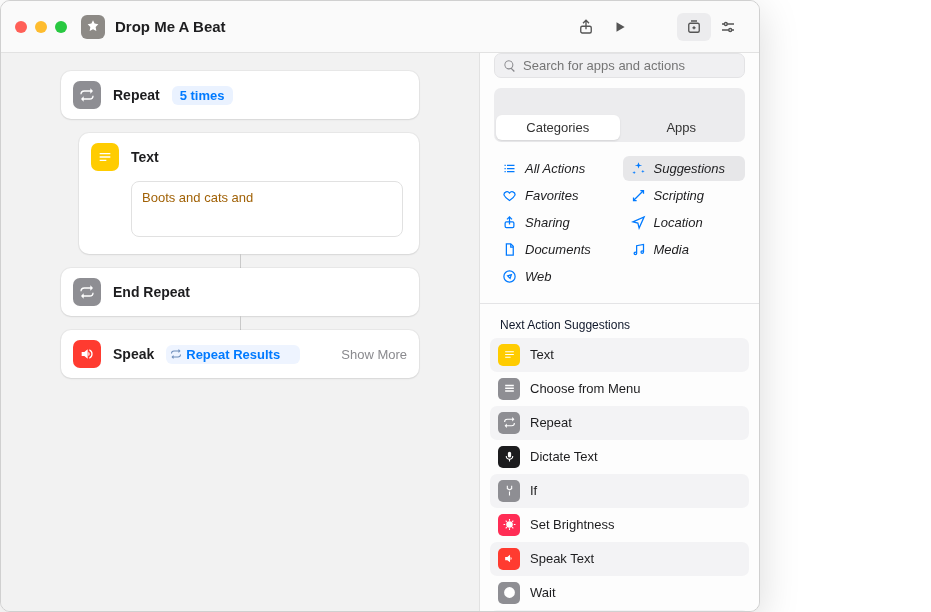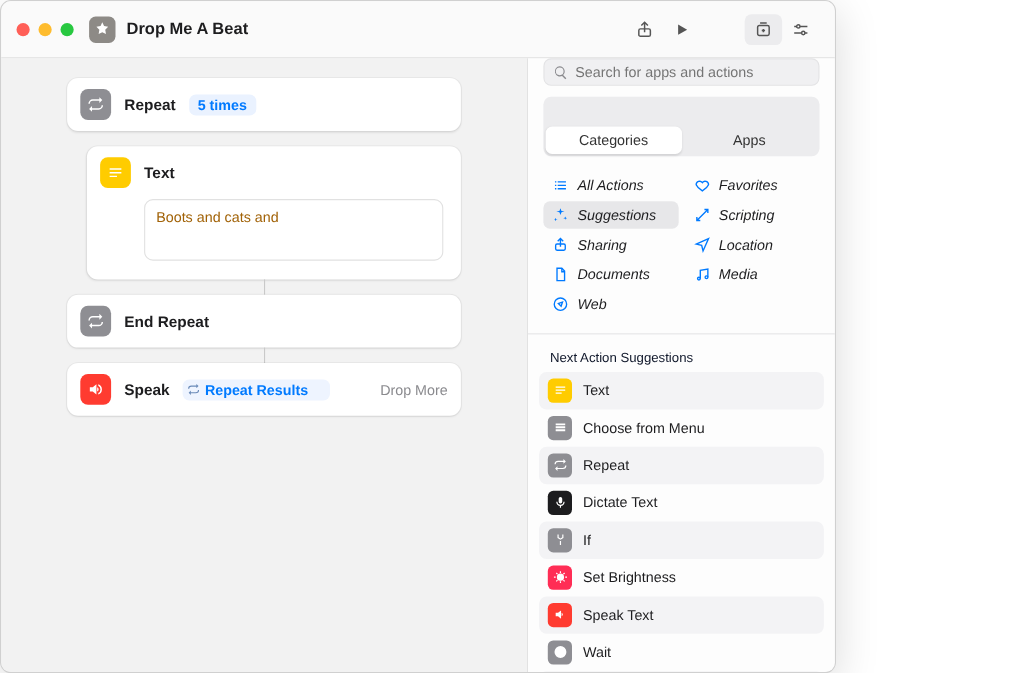--- a/index.html
+++ b/index.html
@@ -326,21 +326,21 @@
                 <path d="M4 9v6h4l5 4V5L8 9H4zm12 3a3 3 0 00-2-2.83v5.66A3 3 0 0016 12zm2.5 0a5.5 5.5 0 01-3 4.9v2.06A7.5 7.5 0 0020.5 12 7.5 7.5 0 0015.5 5.04V7.1a5.5 5.5 0 013 4.9z"></path>
               </svg>
           </div>
           <span class="card-title">Speak</span>
           <span class="token-var">
             <svg viewBox="0 0 24 24">
                 <path d="M17 2l4 4-4 4V7H8a4 4 0 00-4 4H2a6 6 0 016-6h9V2zM7 22l-4-4 4-4v3h9a4 4 0 004-4h2a6 6 0 01-6 6H7v3z"></path>
               </svg>
             <span>Repeat Results</span>
           </span>
-          <span class="showmore">Drop More</span>
+          <span class="showmore">Show More</span>
         </div>
       </div>
 
     </div>
 
     <div class="sidebar">
 
       <div class="search">
         <svg viewBox="0 0 24 24">
             <path d="M10 2a8 8 0 015.29 13.71l5 5-1.58 1.58-5-5A8 8 0 1110 2zm0 2a6 6 0 100 12 6 6 0 000-12z"></path>
@@ -353,34 +353,34 @@
         <button>Apps</button>
       </div>
 
       <div class="catgrid">
         <div class="catitem">
           <svg viewBox="0 0 24 24" class="ci-blue">
               <path d="M4 6h2v2H4zM8 6h12v2H8zM4 11h2v2H4zM8 11h12v2H8zM4 16h2v2H4zM8 16h12v2H8z"></path>
             </svg>
           <span>All Actions</span>
         </div>
-        <div class="catitem">
-          <svg viewBox="0 0 24 24" fill="none" stroke="#007aff" stroke-width="2">
-              <path d="M12 20s-7-4.35-9-9a5 5 0 019-3 5 5 0 019 3c-2 4.65-9 9-9 9z"></path>
-            </svg>
-          <span>Favorites</span>
-        </div>
         <div class="catitem sel">
           <svg viewBox="0 0 24 24" class="ci-blue">
               <path d="M12 2l1.5 4L18 7l-4.5 1L12 12l-1.5-4L6 7l4.5-1zM19 14l.8 2 2.2.5-2.2.5L19 19l-.8-2-2.2-.5 2.2-.5zM5 16l.8 2 2.2.5L5.8 19 5 21l-.8-2L2 18.5l2.2-.5z"></path>
             </svg>
           <span>Suggestions</span>
         </div>
         <div class="catitem">
           <svg viewBox="0 0 24 24" fill="none" stroke="#007aff" stroke-width="2">
+              <path d="M12 20s-7-4.35-9-9a5 5 0 019-3 5 5 0 019 3c-2 4.65-9 9-9 9z"></path>
+            </svg>
+          <span>Favorites</span>
+        </div>
+        <div class="catitem">
+          <svg viewBox="0 0 24 24" fill="none" stroke="#007aff" stroke-width="2">
               <path d="M4 20L20 4M15 4h5v5M4 15v5h5"></path>
             </svg>
           <span>Scripting</span>
         </div>
         <div class="catitem">
           <svg viewBox="0 0 24 24" fill="none" stroke="#007aff" stroke-width="2">
               <path d="M12 3v12M8 7l4-4 4 4"></path>
               <rect x="5" y="11" width="14" height="9" rx="2"></rect>
             </svg>
           <span>Sharing</span>

